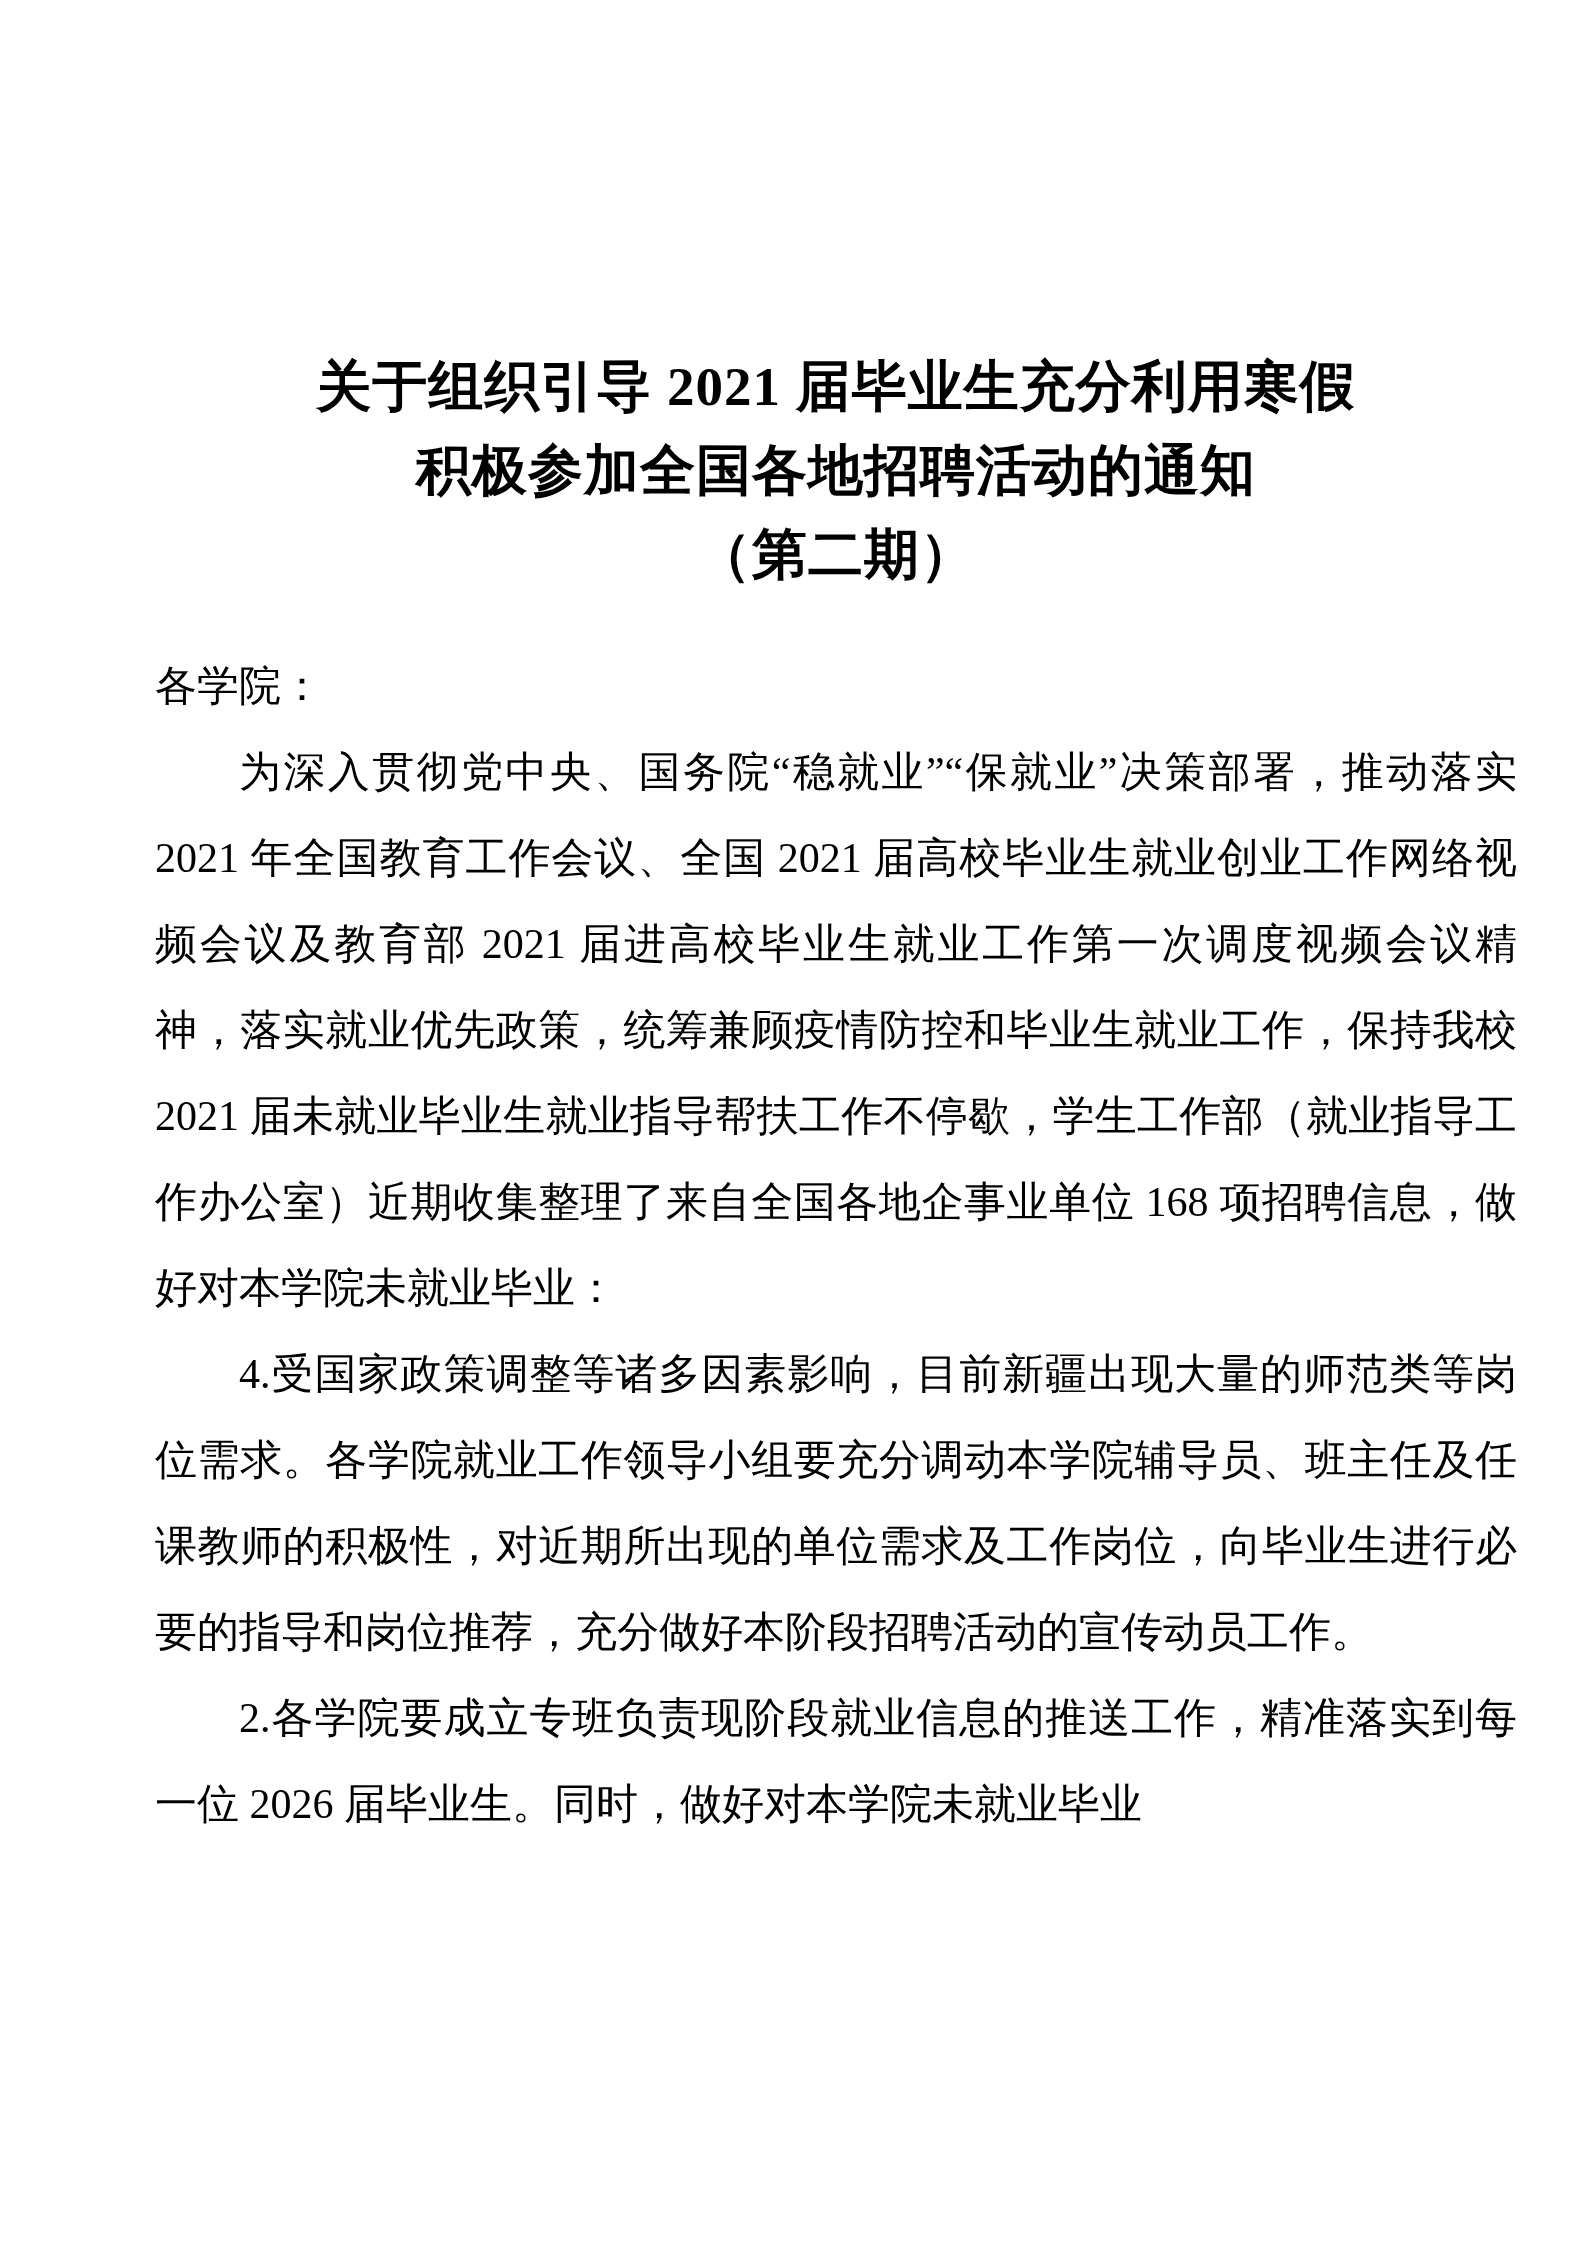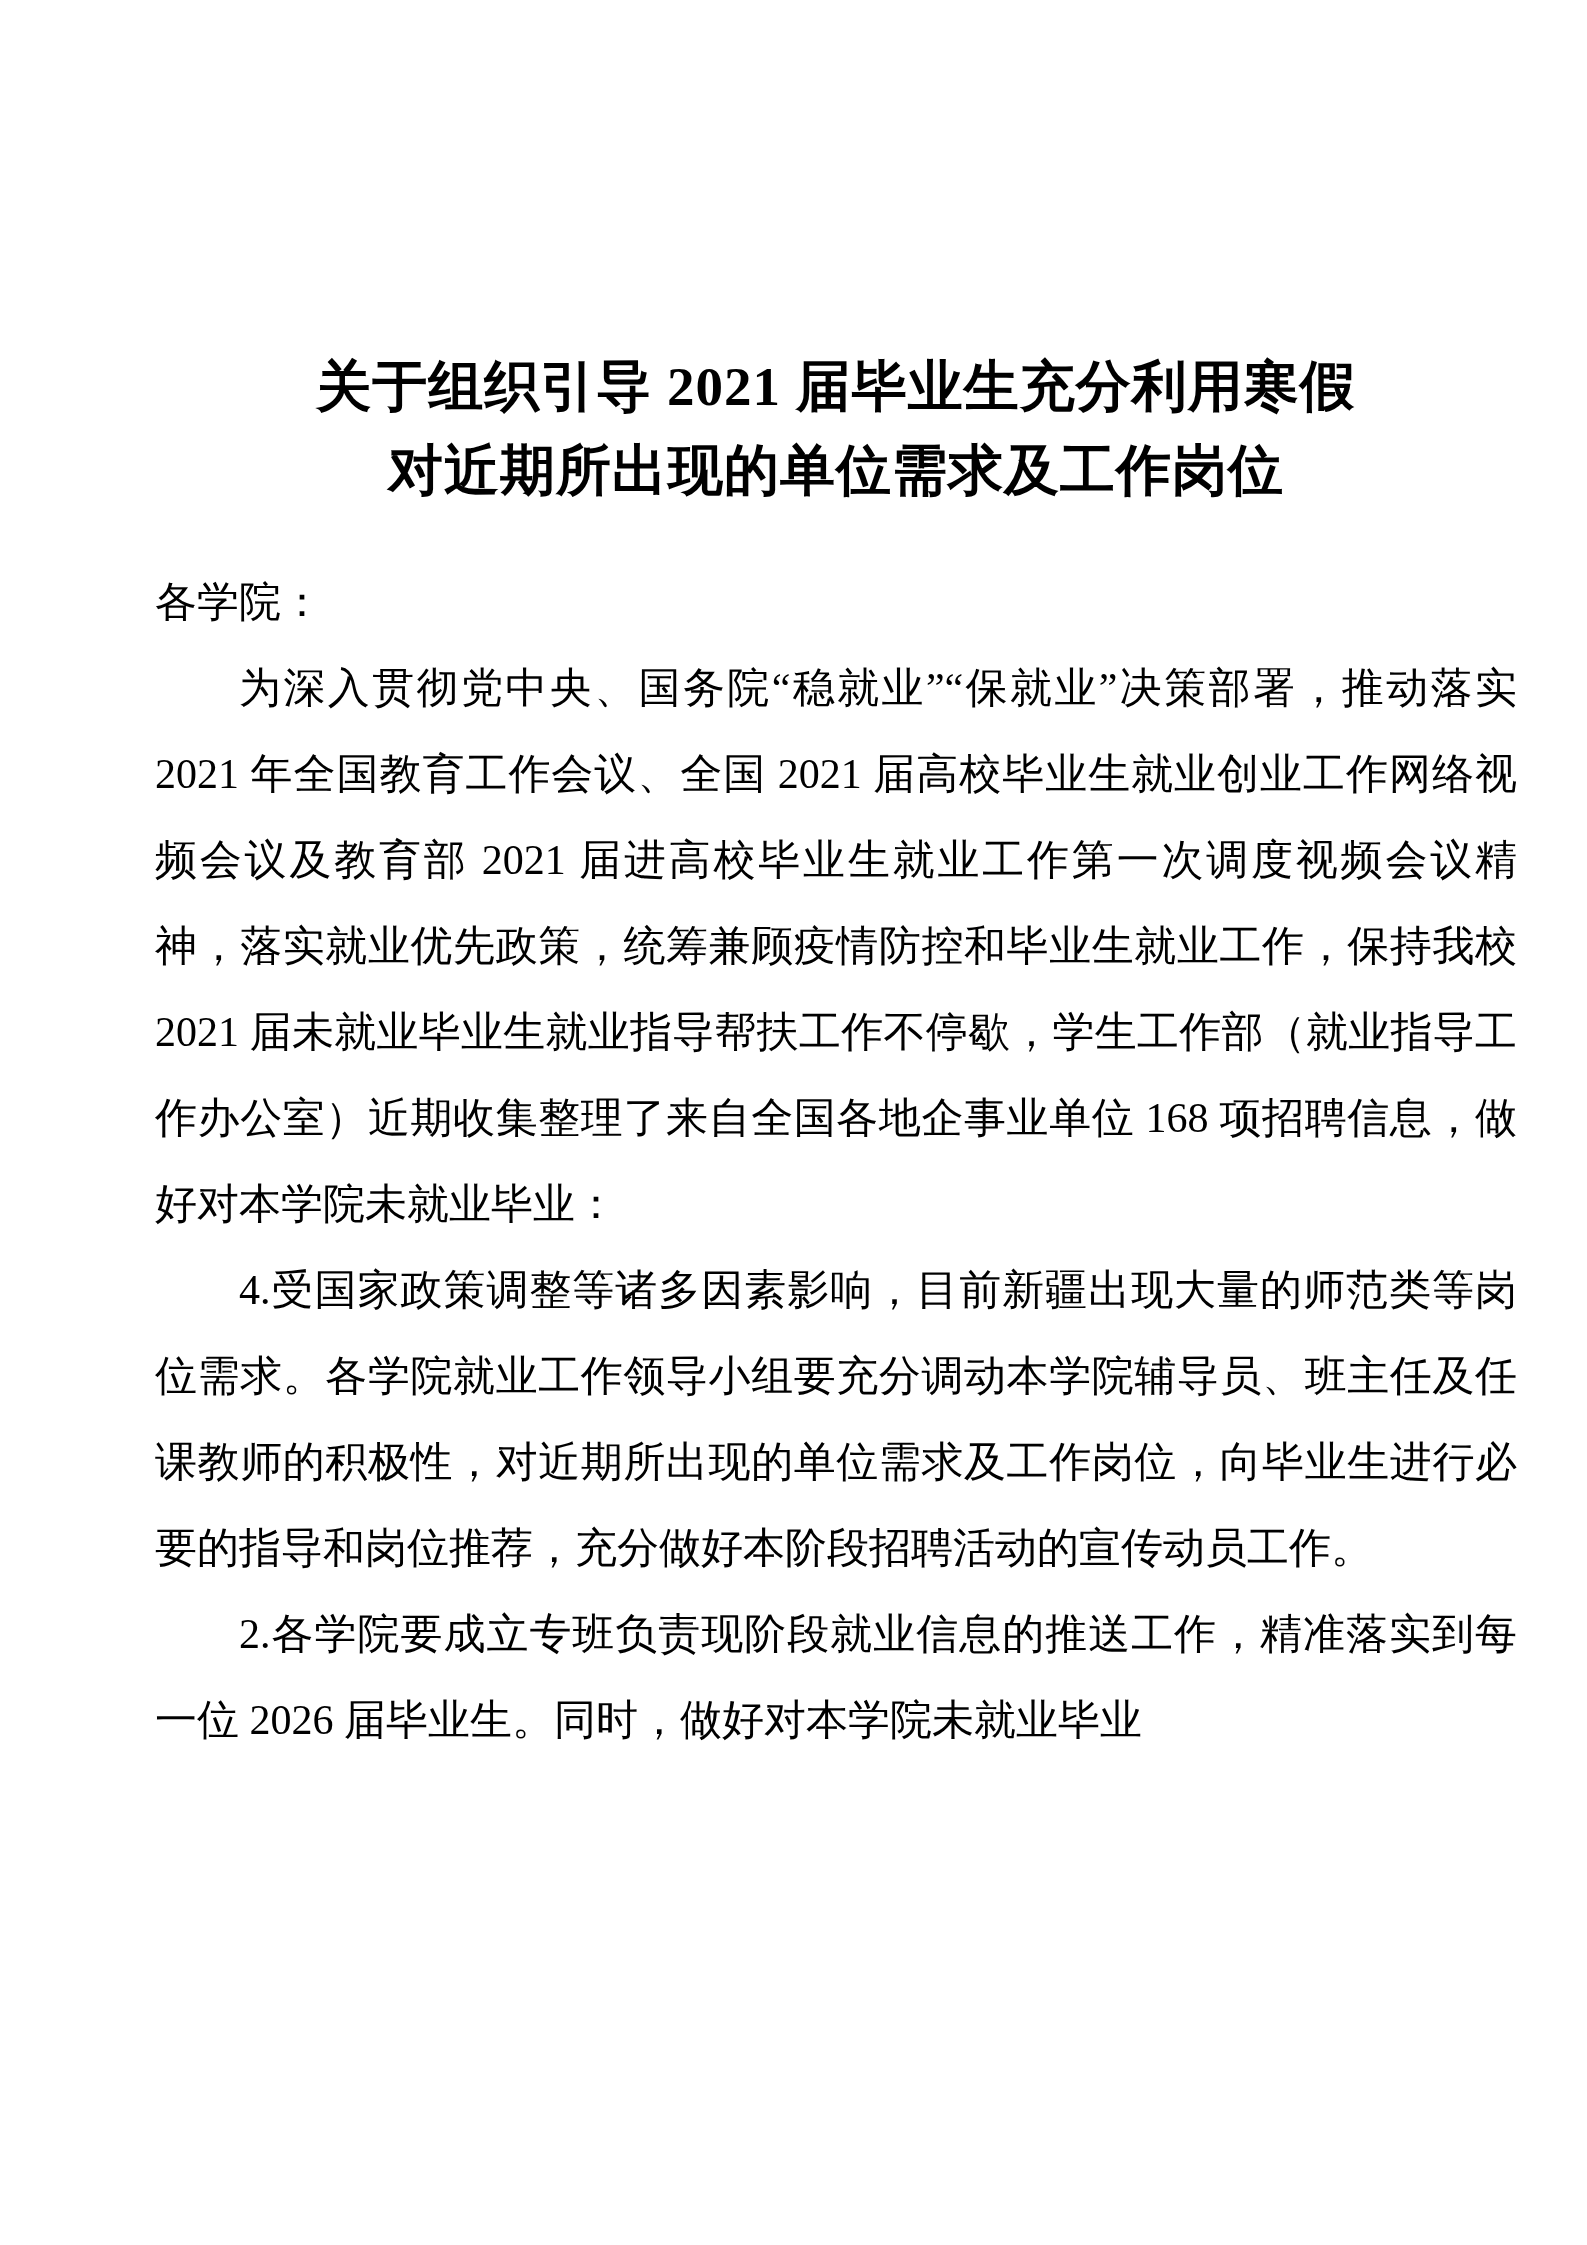--- a/index.html
+++ b/index.html
@@ -44,21 +44,22 @@
     font-weight: normal;
   }
 </style>
 </head>
 <body>
 
 <div class="page">
 
   <div class="doc-title">
     <div>关于组织引导 2021 届毕业生充分利用寒假</div>
-    <div>对近期所出现的单位需求及工作岗位</div>
+    <div>积极参加全国各地招聘活动的通知</div>
+    <div>（第二期）</div>
   </div>
 
   <div class="doc-body">
     <p class="salutation">各学院：</p>
 
     <p class="para"><span>为深入贯彻党中央、国务院“稳就业”“保就业”决策部署，推动落实 2021 年全国教育工作会议、全国 2021 届高校毕业生就业创业工作网络视频会议及教育部 2021 届进高校毕业生就业工作第一次调度视频会议精神，落实就业优先政策，统筹兼顾疫情防控和毕业生就业工作，保持我校 2021 届未就业毕业生就业指导帮扶工作不停歇，学生工作部（就业指导工作办公室）近期收集整理了来自全国各地企事业单位 </span><span class="bold-run">168 项</span><span>招聘信息，做好对本学院未就业毕业：</span></p>
 
     <p class="para">4.受国家政策调整等诸多因素影响，目前新疆出现大量的师范类等岗位需求。各学院就业工作领导小组要充分调动本学院辅导员、班主任及任课教师的积极性，对近期所出现的单位需求及工作岗位，向毕业生进行必要的指导和岗位推荐，充分做好本阶段招聘活动的宣传动员工作。</p>
 
     <p class="para">2.各学院要成立专班负责现阶段就业信息的推送工作，精准落实到每一位 2026 届毕业生。同时，做好对本学院未就业毕业</p>

